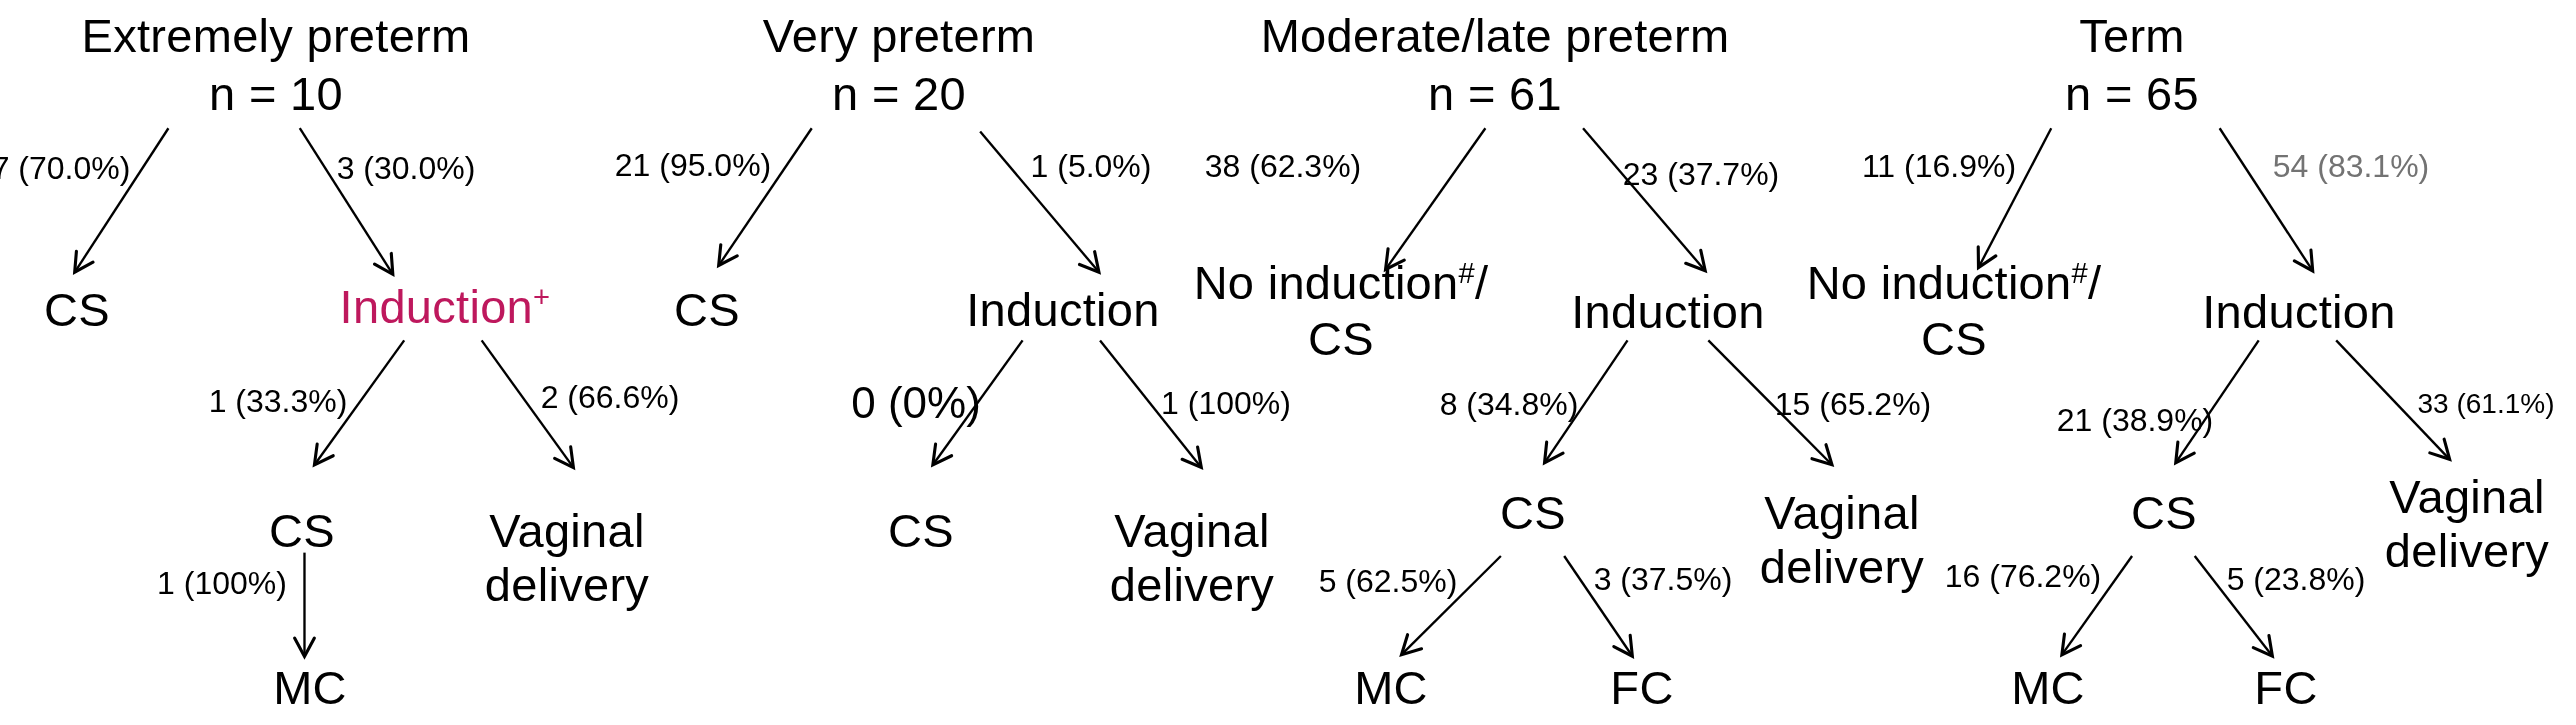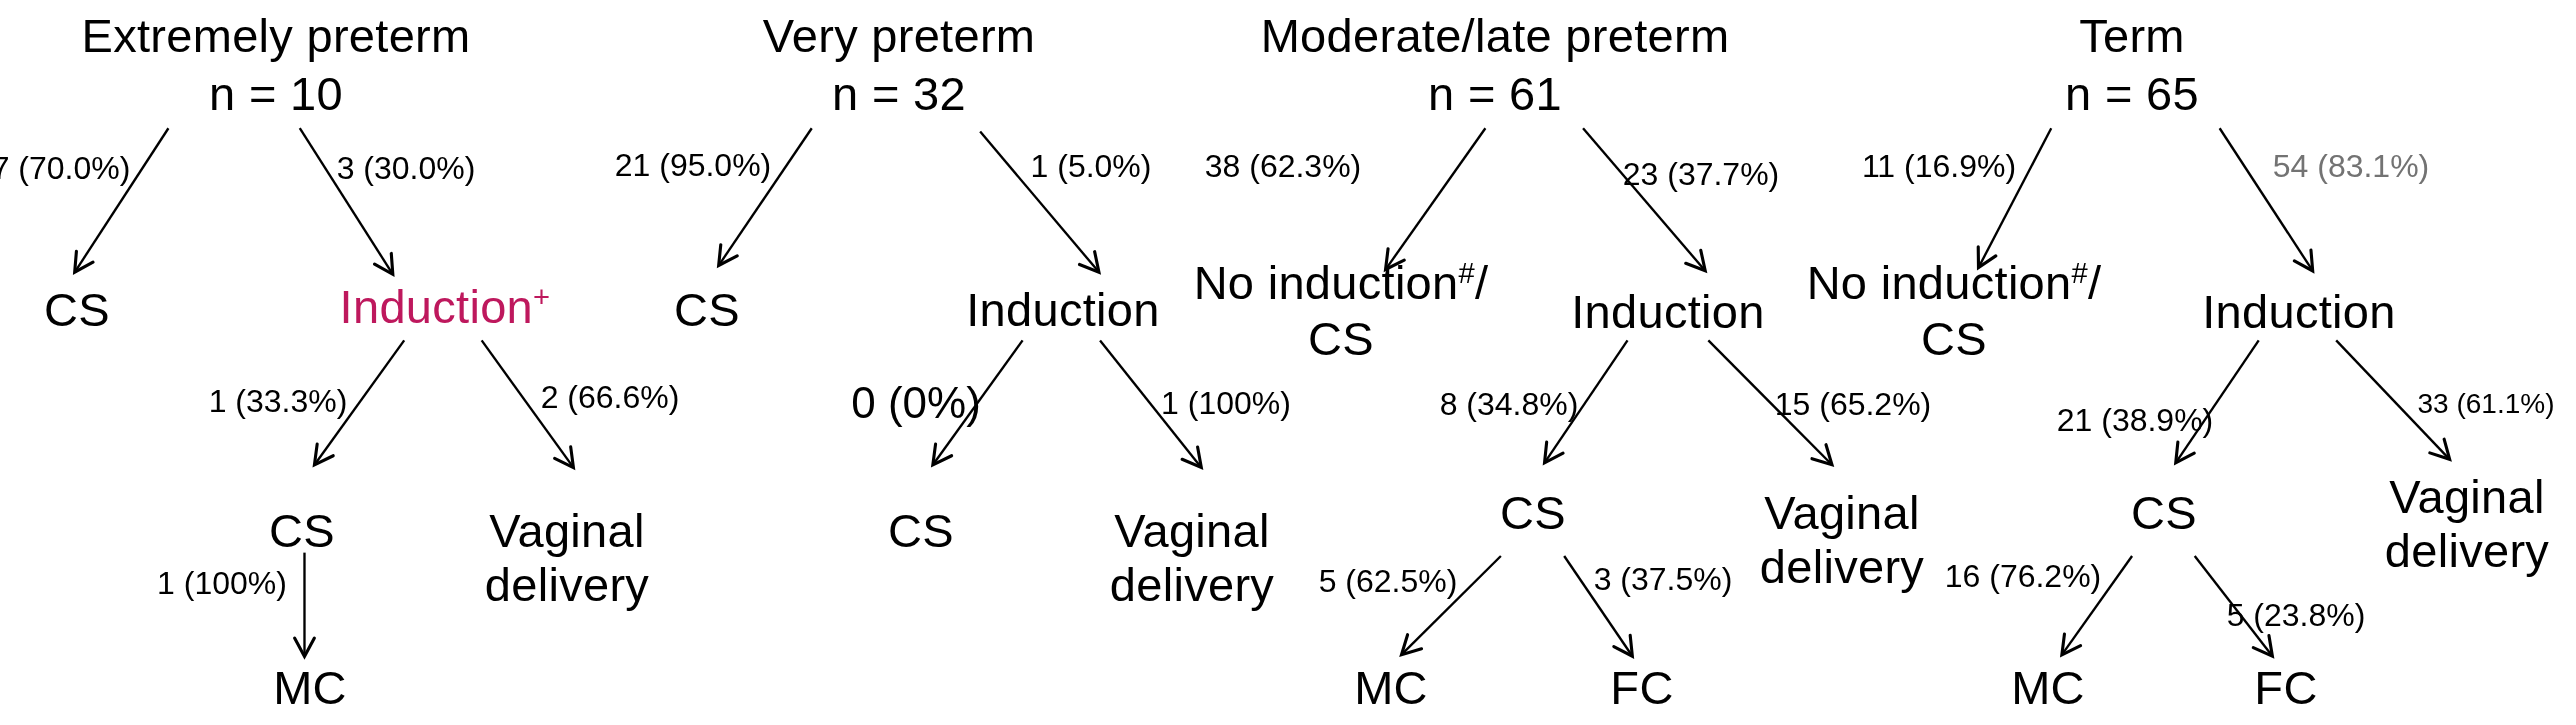--- a/index.html
+++ b/index.html
@@ -71,21 +71,21 @@
       <line x1="2322" y1="825" x2="2422" y2="972" stroke="#000000" stroke-width="3.5" marker-end="url(#arrowhead)"></line>
       <line x1="3165" y1="825" x2="3062" y2="970" stroke="#000000" stroke-width="3.5" marker-end="url(#arrowhead)"></line>
       <line x1="3258" y1="825" x2="3372" y2="972" stroke="#000000" stroke-width="3.5" marker-end="url(#arrowhead)"></line>
     </svg>
 <div class="node" style="left: 276px; top: 65px; font-size: 47px; line-height: 58px; color: rgb(0, 0, 0);">
       <div><span>Extremely preterm</span></div>
       <div><span>n = 10</span></div>
     </div>
     <div class="node" style="left: 899px; top: 65px; font-size: 47px; line-height: 58px; color: rgb(0, 0, 0);">
       <div><span>Very preterm</span></div>
-      <div><span>n = 32</span></div>
+      <div><span>n = 20</span></div>
     </div>
     <div class="node" style="left: 1495px; top: 65px; font-size: 47px; line-height: 58px; color: rgb(0, 0, 0);">
       <div><span>Moderate/late preterm</span></div>
       <div><span>n = 61</span></div>
     </div>
     <div class="node" style="left: 2132px; top: 65px; font-size: 47px; line-height: 58px; color: rgb(0, 0, 0);">
       <div><span>Term</span></div>
       <div><span>n = 65</span></div>
     </div>
     <div class="node" style="left: 77px; top: 310px; font-size: 47px; line-height: 54px; color: rgb(0, 0, 0);">
@@ -170,15 +170,15 @@
     <div class="edge-label" style="left: 916px; top: 403px; font-size: 44px; color: rgb(0, 0, 0);">0 (0%)</div>
     <div class="edge-label" style="left: 1226px; top: 403px; font-size: 32px; color: rgb(0, 0, 0);">1 (100%)</div>
     <div class="edge-label" style="left: 1509px; top: 404px; font-size: 32px; color: rgb(0, 0, 0);">8 (34.8%)</div>
     <div class="edge-label" style="left: 1853px; top: 404px; font-size: 32px; color: rgb(0, 0, 0);">15 (65.2%)</div>
     <div class="edge-label" style="left: 2135px; top: 404px; font-size: 32px; color: rgb(0, 0, 0); margin-top: 16px;">21 (38.9%)</div>
     <div class="edge-label" style="left: 2486px; top: 404px; font-size: 28px; color: rgb(0, 0, 0);">33 (61.1%)</div>
     <div class="edge-label" style="left: 222px; top: 583px; font-size: 32px; color: rgb(0, 0, 0);">1 (100%)</div>
     <div class="edge-label" style="left: 1388px; top: 581px; font-size: 32px; color: rgb(0, 0, 0);">5 (62.5%)</div>
     <div class="edge-label" style="left: 1663px; top: 579px; font-size: 32px; color: rgb(0, 0, 0);">3 (37.5%)</div>
     <div class="edge-label" style="left: 2023px; top: 576px; font-size: 32px; color: rgb(0, 0, 0);">16 (76.2%)</div>
-    <div class="edge-label" style="left: 2296px; top: 579px; font-size: 32px; color: rgb(0, 0, 0); margin-top: 36px;">5 (23.8%)</div>
+    <div class="edge-label" style="left: 2296px; top: 579px; font-size: 32px; color: rgb(0, 0, 0);">5 (23.8%)</div>
   </div>
 
 
 </body></html>

